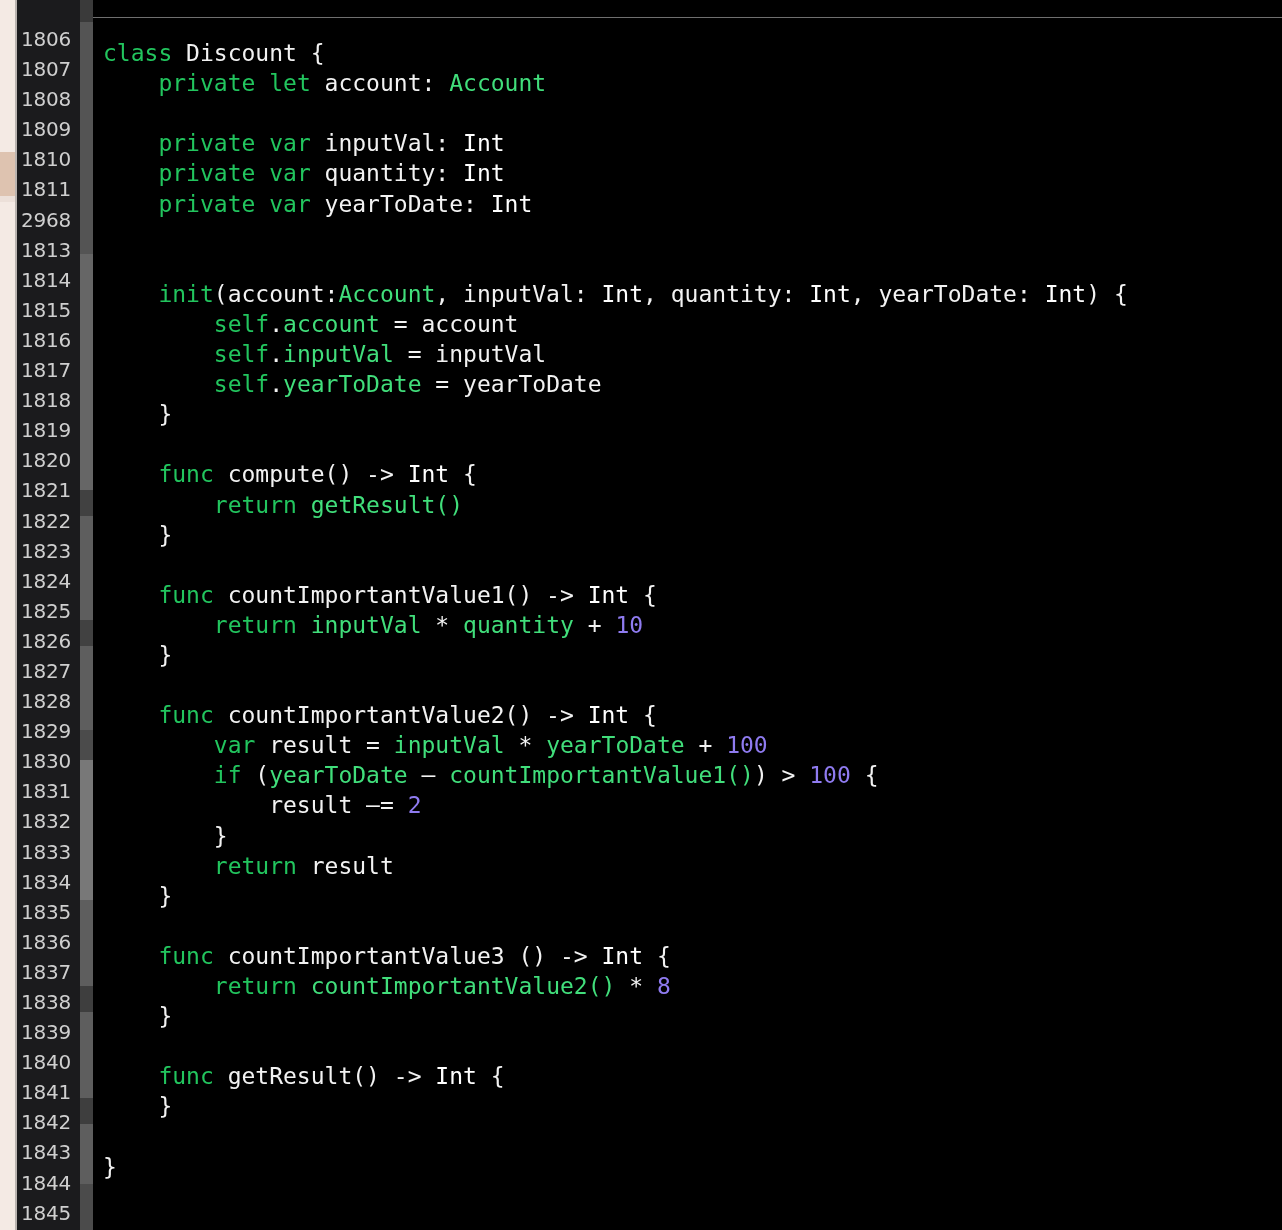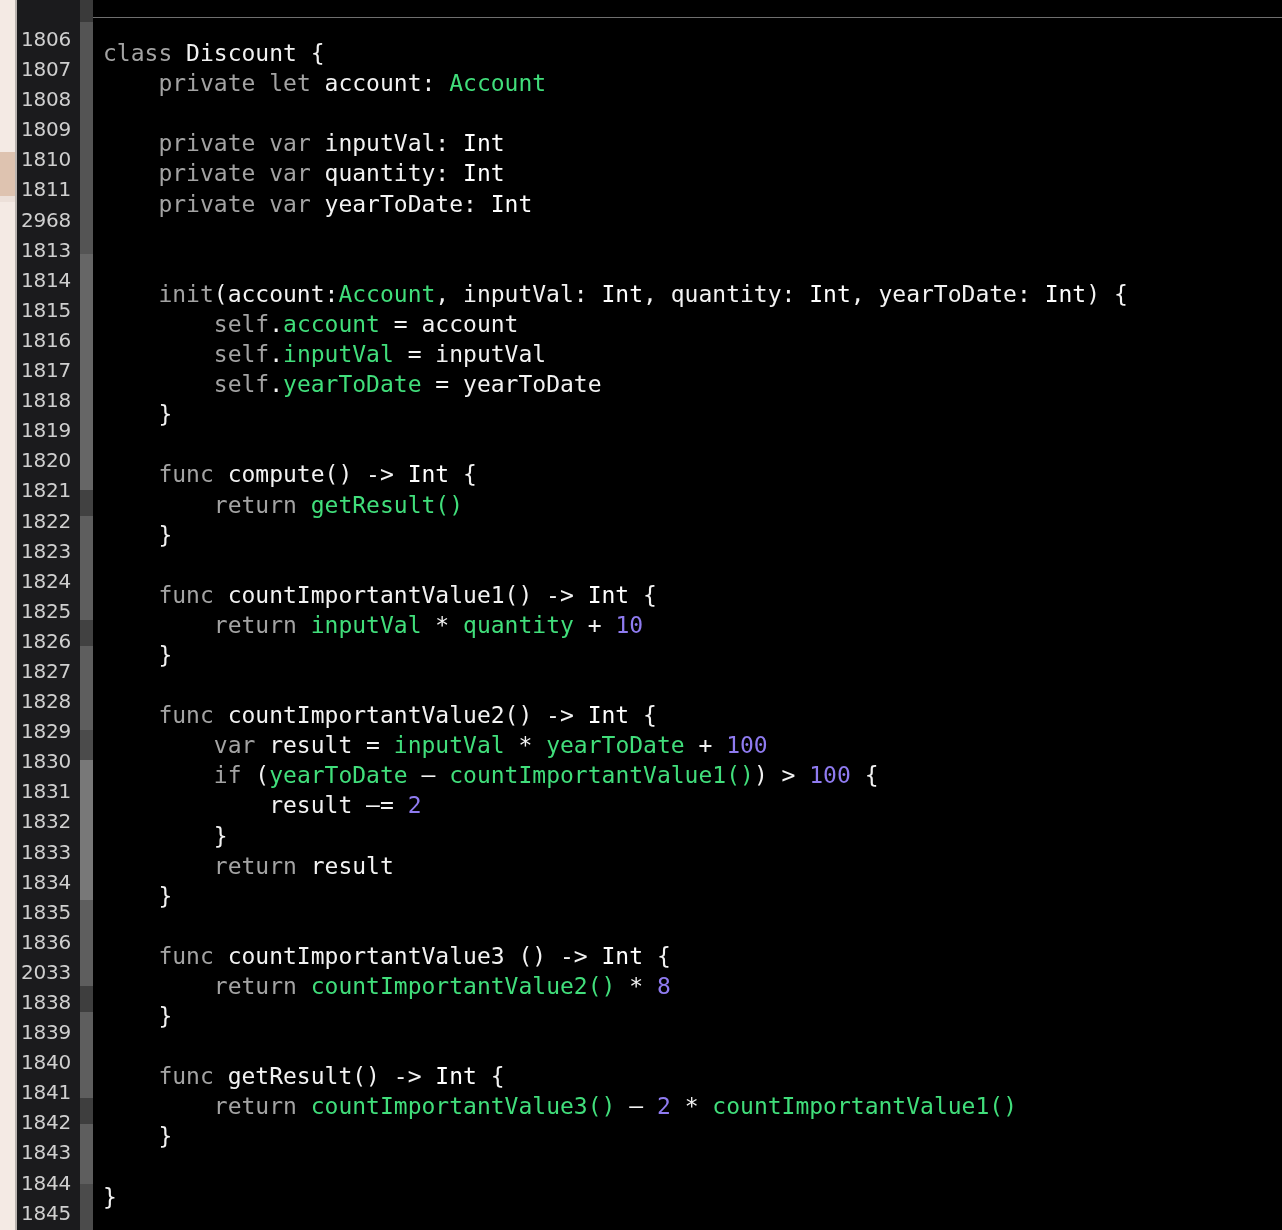--- a/index.html
+++ b/index.html
@@ -104,21 +104,21 @@
   .code .cl {
     height: 30.1px;
     line-height: 30.1px;
     font-size: 23px;
     white-space: pre;
     color: #f2f2f2;
     letter-spacing: 0px;
   }
 
   
-  .kw   { color: #a3a3a3; }   
+  .kw   { color: #22c55e; }   
   .typ  { color: #ffffff; }   
   .cls  { color: #41de7b; }   
   .ident{ color: #41de7b; }
   .num  { color: #8f7bf0; text-align: right; }   
   .pln  { color: #f2f2f2; }   
 </style>
 </head>
 <body>
 
 <div id="editor">
@@ -154,21 +154,21 @@
       <div class="ln">1827</div>
       <div class="ln">1828</div>
       <div class="ln">1829</div>
       <div class="ln">1830</div>
       <div class="ln">1831</div>
       <div class="ln">1832</div>
       <div class="ln">1833</div>
       <div class="ln">1834</div>
       <div class="ln">1835</div>
       <div class="ln">1836</div>
-      <div class="ln">2033</div>
+      <div class="ln">1837</div>
       <div class="ln">1838</div>
       <div class="ln">1839</div>
       <div class="ln">1840</div>
       <div class="ln">1841</div>
       <div class="ln">1842</div>
       <div class="ln">1843</div>
       <div class="ln">1844</div>
       <div class="ln">1845</div>
       <div class="ln">1846</div>
     </div>
@@ -223,20 +223,19 @@
         <div class="cl"><span class="pln">            result –= </span><span class="num">2</span></div>
         <div class="cl"><span class="pln">        }</span></div>
         <div class="cl"><span class="pln">        </span><span class="kw">return</span><span class="pln"> result</span></div>
         <div class="cl"><span class="pln">    }</span></div>
         <div class="cl">&nbsp;</div>
         <div class="cl"><span class="pln">    </span><span class="kw">func</span><span class="pln"> countImportantValue3 () -&gt; </span><span class="typ">Int</span><span class="pln"> {</span></div>
         <div class="cl"><span class="pln">        </span><span class="kw">return</span><span class="pln"> </span><span class="ident">countImportantValue2</span><span class="ident">()</span><span class="pln"> * </span><span class="num">8</span></div>
         <div class="cl"><span class="pln">    }</span></div>
         <div class="cl">&nbsp;</div>
         <div class="cl"><span class="pln">    </span><span class="kw">func</span><span class="pln"> getResult() -&gt; </span><span class="typ">Int</span><span class="pln"> {</span></div>
-        <div class="cl"><span class="pln">        </span><span class="kw">return</span><span class="pln"> </span><span class="ident">countImportantValue3</span><span class="ident">()</span><span class="pln"> – </span><span class="num">2</span><span class="pln"> * </span><span class="ident">countImportantValue1</span><span class="ident">()</span></div>
         <div class="cl"><span class="pln">    }</span></div>
         <div class="cl">&nbsp;</div>
         <div class="cl"><span class="pln">}</span></div>
       </div>
   </div>
 
 </div>
 
 </body></html>

